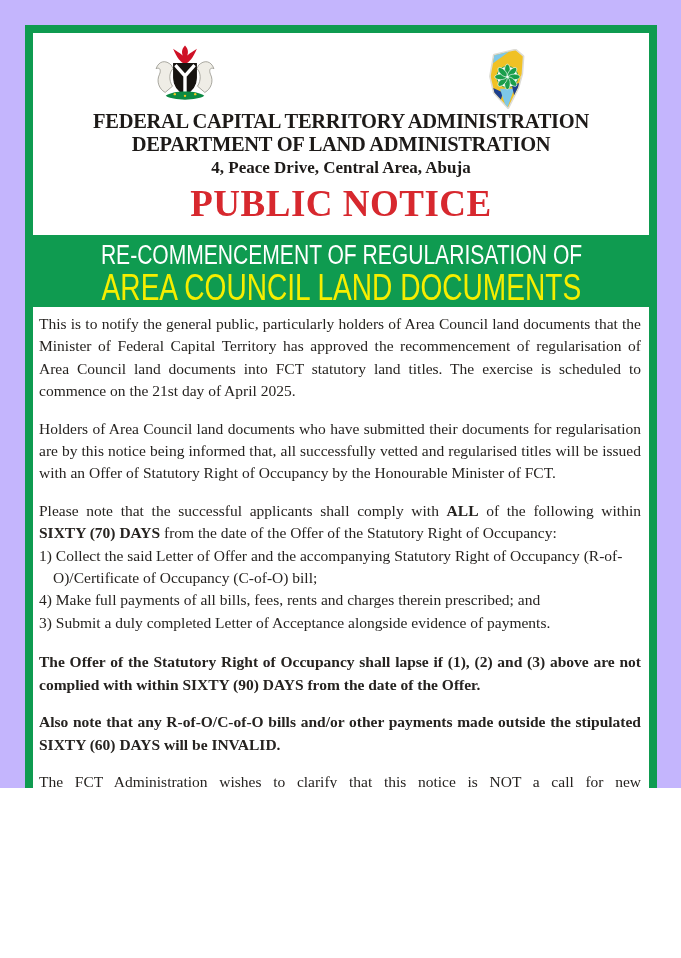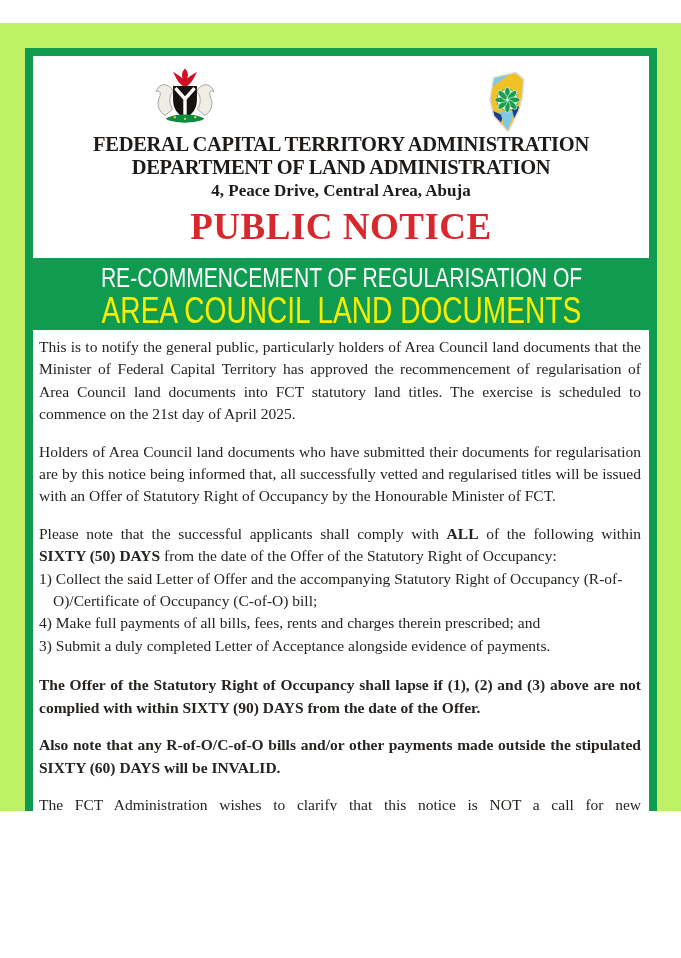--- a/index.html
+++ b/index.html
@@ -3,21 +3,21 @@
 <meta charset="utf-8">
 <style>
   :root{
     --green:#0f9b50;
     --yellow:#f6ee00;
     --red:#d7282e;
     --ink:#262320;
   }
   html,body{margin:0;padding:0;}
   body{background:#ffffff;font-family:"Liberation Serif",serif;}
-  .page{position:relative;width:681px;height:788px;background:#bef264;overflow:hidden;margin-top:23px;}
+  .page{position:relative;width:681px;height:788px;background:#c4b5fd;overflow:hidden;}
   .frame{position:absolute;left:25px;top:25px;width:632px;height:898px;
          border:8px solid var(--green);box-sizing:border-box;background:#ffffff;}
   .inner{position:relative;width:100%;height:100%;}
 
   
   .logo{position:absolute;}
   .logo-left{left:118px;top:9px;width:68px;height:68px;}
   .logo-right{left:443px;top:16px;width:64px;height:62px;}
   .logo svg{width:100%;height:100%;display:block;}
 
@@ -117,21 +117,21 @@
       <div class="notice-title">PUBLIC NOTICE</div>
 
       <div class="banner">
         <div class="b1"><span class="cond">RE-COMMENCEMENT OF REGULARISATION OF</span></div>
         <div class="b2"><span class="cond">AREA COUNCIL LAND DOCUMENTS</span></div>
       </div>
 
       <div class="body-block">
         <p>This is to notify the general public, particularly holders of Area Council land documents that the Minister of Federal Capital Territory has approved the recommencement of regularisation of Area Council land documents into FCT statutory land titles. The exercise is scheduled to commence on the 21st day of April 2025.</p>
         <p>Holders of Area Council land documents who have submitted their documents for regularisation are by this notice being informed that, all successfully vetted and regularised titles will be issued with an Offer of Statutory Right of Occupancy by the Honourable Minister of FCT.</p>
-        <p class="tight"><span>Please note that the successful applicants shall comply with </span><span style="font-weight: bold;">ALL</span><span> of the following within </span><span style="font-weight: bold;">SIXTY (50) DAYS</span><span> from the date of the Offer of the Statutory Right of Occupancy:</span></p>
+        <p class="tight"><span>Please note that the successful applicants shall comply with </span><span style="font-weight: bold;">ALL</span><span> of the following within </span><span style="font-weight: bold;">SIXTY (70) DAYS</span><span> from the date of the Offer of the Statutory Right of Occupancy:</span></p>
         <div class="reqs">
           <div class="req">1) Collect the said Letter of Offer and the accompanying Statutory Right of Occupancy (R-of-O)/Certificate of Occupancy (C-of-O) bill;</div>
           <div class="req">4) Make full payments of all bills, fees, rents and charges therein prescribed; and</div>
           <div class="req">3) Submit a duly completed Letter of Acceptance alongside evidence of payments.</div>
         </div>
         <p class="bold">The Offer of the Statutory Right of Occupancy shall lapse if (1), (2) and (3) above are not complied with within SIXTY (90) DAYS from the date of the Offer.</p>
         <p class="bold">Also note that any R-of-O/C-of-O bills and/or other payments made outside the stipulated SIXTY (60) DAYS will be INVALID.</p>
         <p>The FCT Administration wishes to clarify that this notice is NOT a call for new submissions/applications for regularisation of Area Council land documents.</p>
       </div>
 

